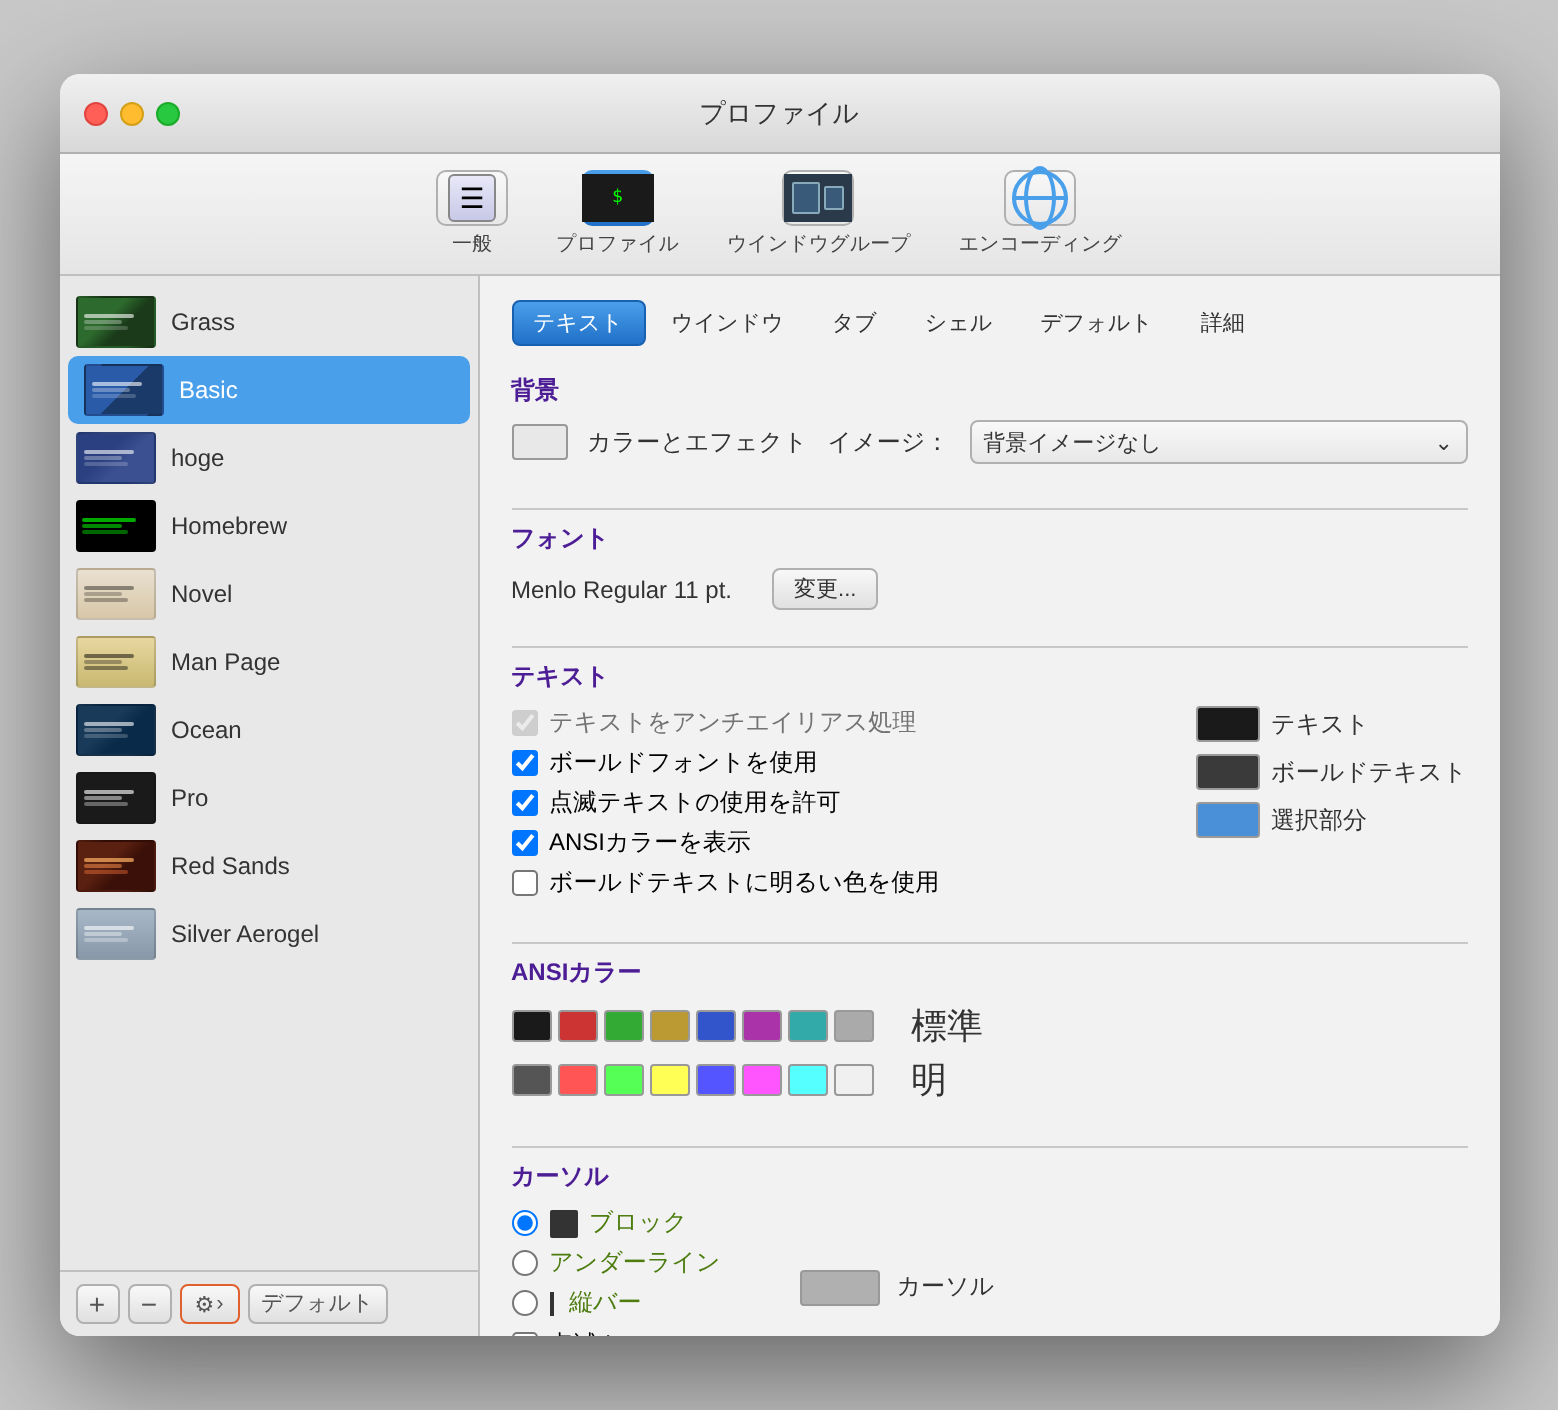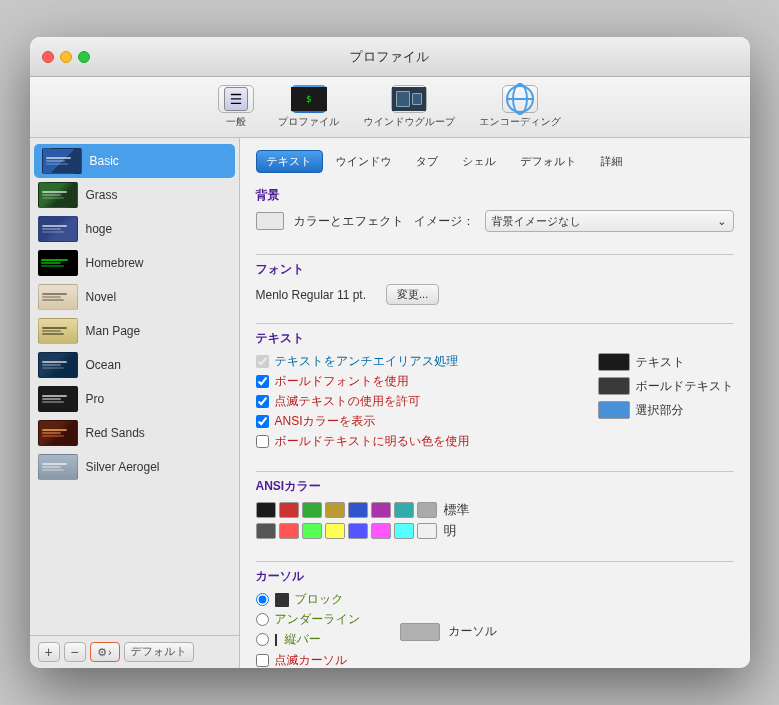--- a/index.html
+++ b/index.html
@@ -261,22 +261,22 @@
       display: flex;
       align-items: center;
       gap: 6px;
       margin-bottom: 3px;
     }
     .checkbox-row input[type="checkbox"] {
       width: 13px;
       height: 13px;
       cursor: pointer;
     }
-    .checkbox-label { font-size: 12px; color: #b91c1c; }
-    .checkbox-label.disabled { color: #0369a1; }
+    .checkbox-label { font-size: 12px; color: #000000; }
+    .checkbox-label.disabled { color: #737373; }
     .two-col {
       display: flex;
       gap: 16px;
     }
     .left-col { flex: 1; }
     .right-col {
       display: flex;
       flex-direction: column;
       gap: 6px;
       min-width: 130px;
@@ -302,21 +302,21 @@
       gap: 3px;
       margin-bottom: 3px;
     }
     .ansi-swatch {
       width: 20px;
       height: 16px;
       border: 1px solid #999;
       border-radius: 2px;
       cursor: pointer;
     }
-    .ansi-label { font-size: 13px; color: #333; margin-left: 4px; }
+    .ansi-label { font-size: 18px; color: #333; margin-left: 16px; }
     
     .a0 { background: #1a1a1a; }
     .a1 { background: #cc3333; }
     .a2 { background: #33aa33; }
     .a3 { background: #bb9933; }
     .a4 { background: #3355cc; }
     .a5 { background: #aa33aa; }
     .a6 { background: #33aaaa; }
     .a7 { background: #aaaaaa; }
     
@@ -457,40 +457,40 @@
         <span class="toolbar-label">エンコーディング</span>
       </div>
     </div>
   </div>
 
   <div class="main-content">
 
     <div class="sidebar">
       <div class="profile-list">
 
-        <div class="profile-item active">
-          <div class="profile-thumb thumb-basic">
+        <div class="profile-item">
+          <div class="profile-thumb thumb-grass">
             <div class="profile-thumb-inner">
               <div class="thumb-line"></div>
                 <div class="thumb-line2"></div>
                 <div class="thumb-line3"></div>
             </div>
           </div>
-          <span class="profile-name">Basic</span>
-        </div>
-
-        <div class="profile-item">
-          <div class="profile-thumb thumb-grass">
+          <span class="profile-name">Grass</span>
+        </div>
+
+        <div class="profile-item active">
+          <div class="profile-thumb thumb-basic">
             <div class="profile-thumb-inner">
               <div class="thumb-line"></div>
                 <div class="thumb-line2"></div>
                 <div class="thumb-line3"></div>
             </div>
           </div>
-          <span class="profile-name">Grass</span>
+          <span class="profile-name">Basic</span>
         </div>
 
         <div class="profile-item">
           <div class="profile-thumb thumb-hoge">
             <div class="profile-thumb-inner">
               <div class="thumb-line"></div>
                 <div class="thumb-line2"></div>
                 <div class="thumb-line3"></div>
             </div>
           </div>

